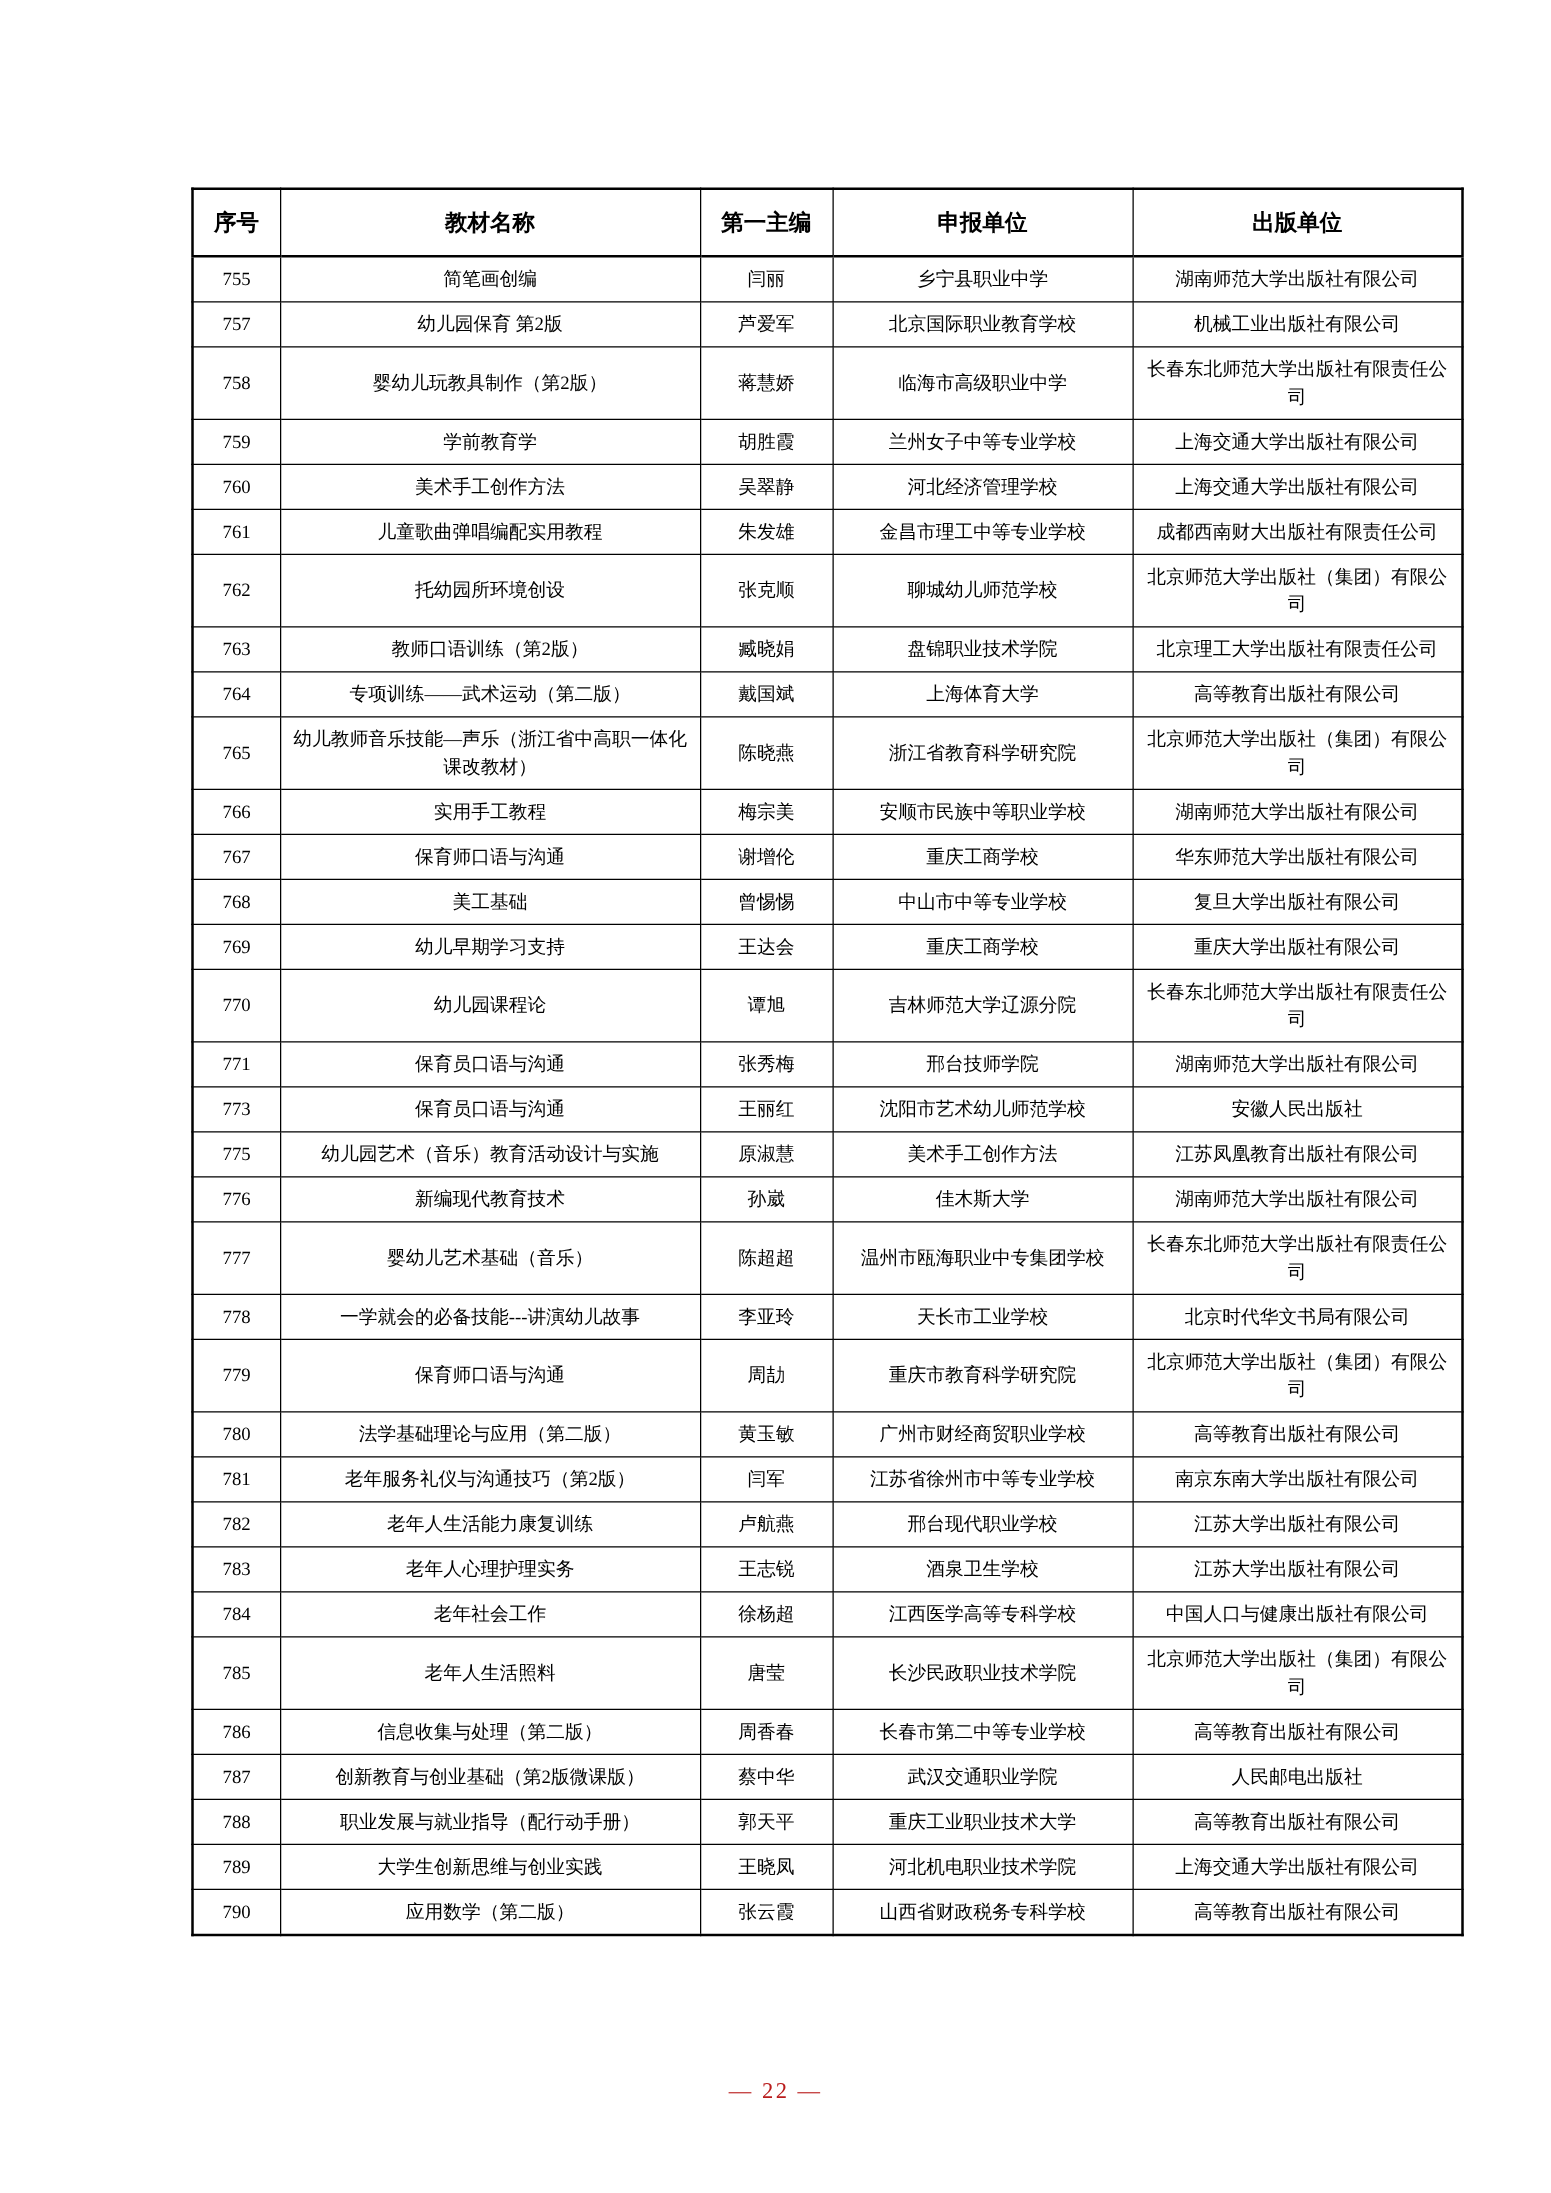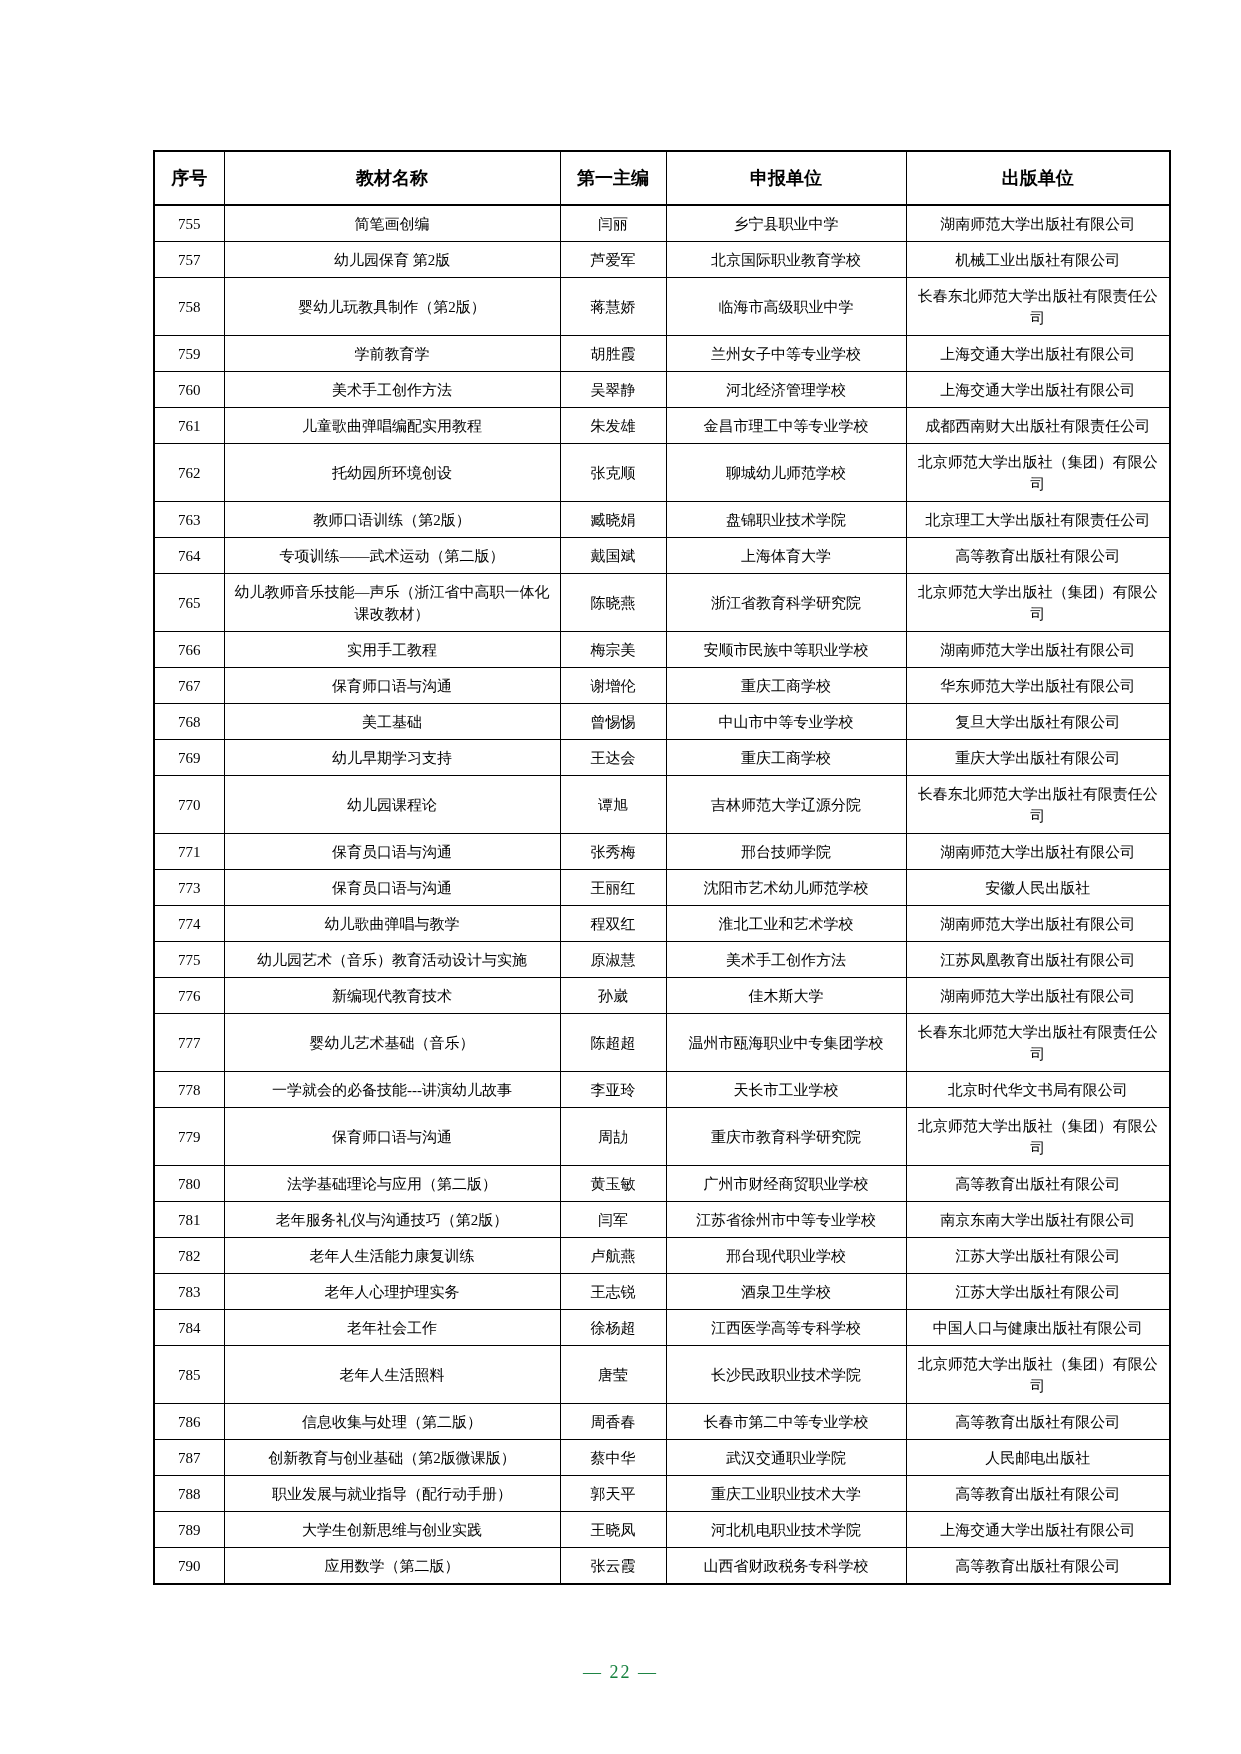--- a/index.html
+++ b/index.html
@@ -63,21 +63,21 @@
     font-size: 16px;
   }
   .page-footer {
     position: absolute;
     left: 0;
     top: 1662px;
     width: 1241px;
     text-align: center;
     font-size: 18px;
     letter-spacing: 2px;
-    color: #15803d;
+    color: #b91c1c;
   }
 </style>
 </head>
 <body>
 
 <div class="sheet">
 
   <table class="doc-table">
     <colgroup>
       <col class="c-no">
@@ -209,27 +209,20 @@
     <td class="col-pub">湖南师范大学出版社有限公司</td>
   </tr>
         <tr>
     <td class="col-no">773</td>
     <td class="col-title">保育员口语与沟通</td>
     <td class="col-editor">王丽红</td>
     <td class="col-org">沈阳市艺术幼儿师范学校</td>
     <td class="col-pub">安徽人民出版社</td>
   </tr>
         <tr>
-    <td class="col-no">774</td>
-    <td class="col-title">幼儿歌曲弹唱与教学</td>
-    <td class="col-editor">程双红</td>
-    <td class="col-org">淮北工业和艺术学校</td>
-    <td class="col-pub">湖南师范大学出版社有限公司</td>
-  </tr>
-        <tr>
     <td class="col-no">775</td>
     <td class="col-title">幼儿园艺术（音乐）教育活动设计与实施</td>
     <td class="col-editor">原淑慧</td>
     <td class="col-org">美术手工创作方法</td>
     <td class="col-pub">江苏凤凰教育出版社有限公司</td>
   </tr>
         <tr>
     <td class="col-no">776</td>
     <td class="col-title">新编现代教育技术</td>
     <td class="col-editor">孙崴</td>

